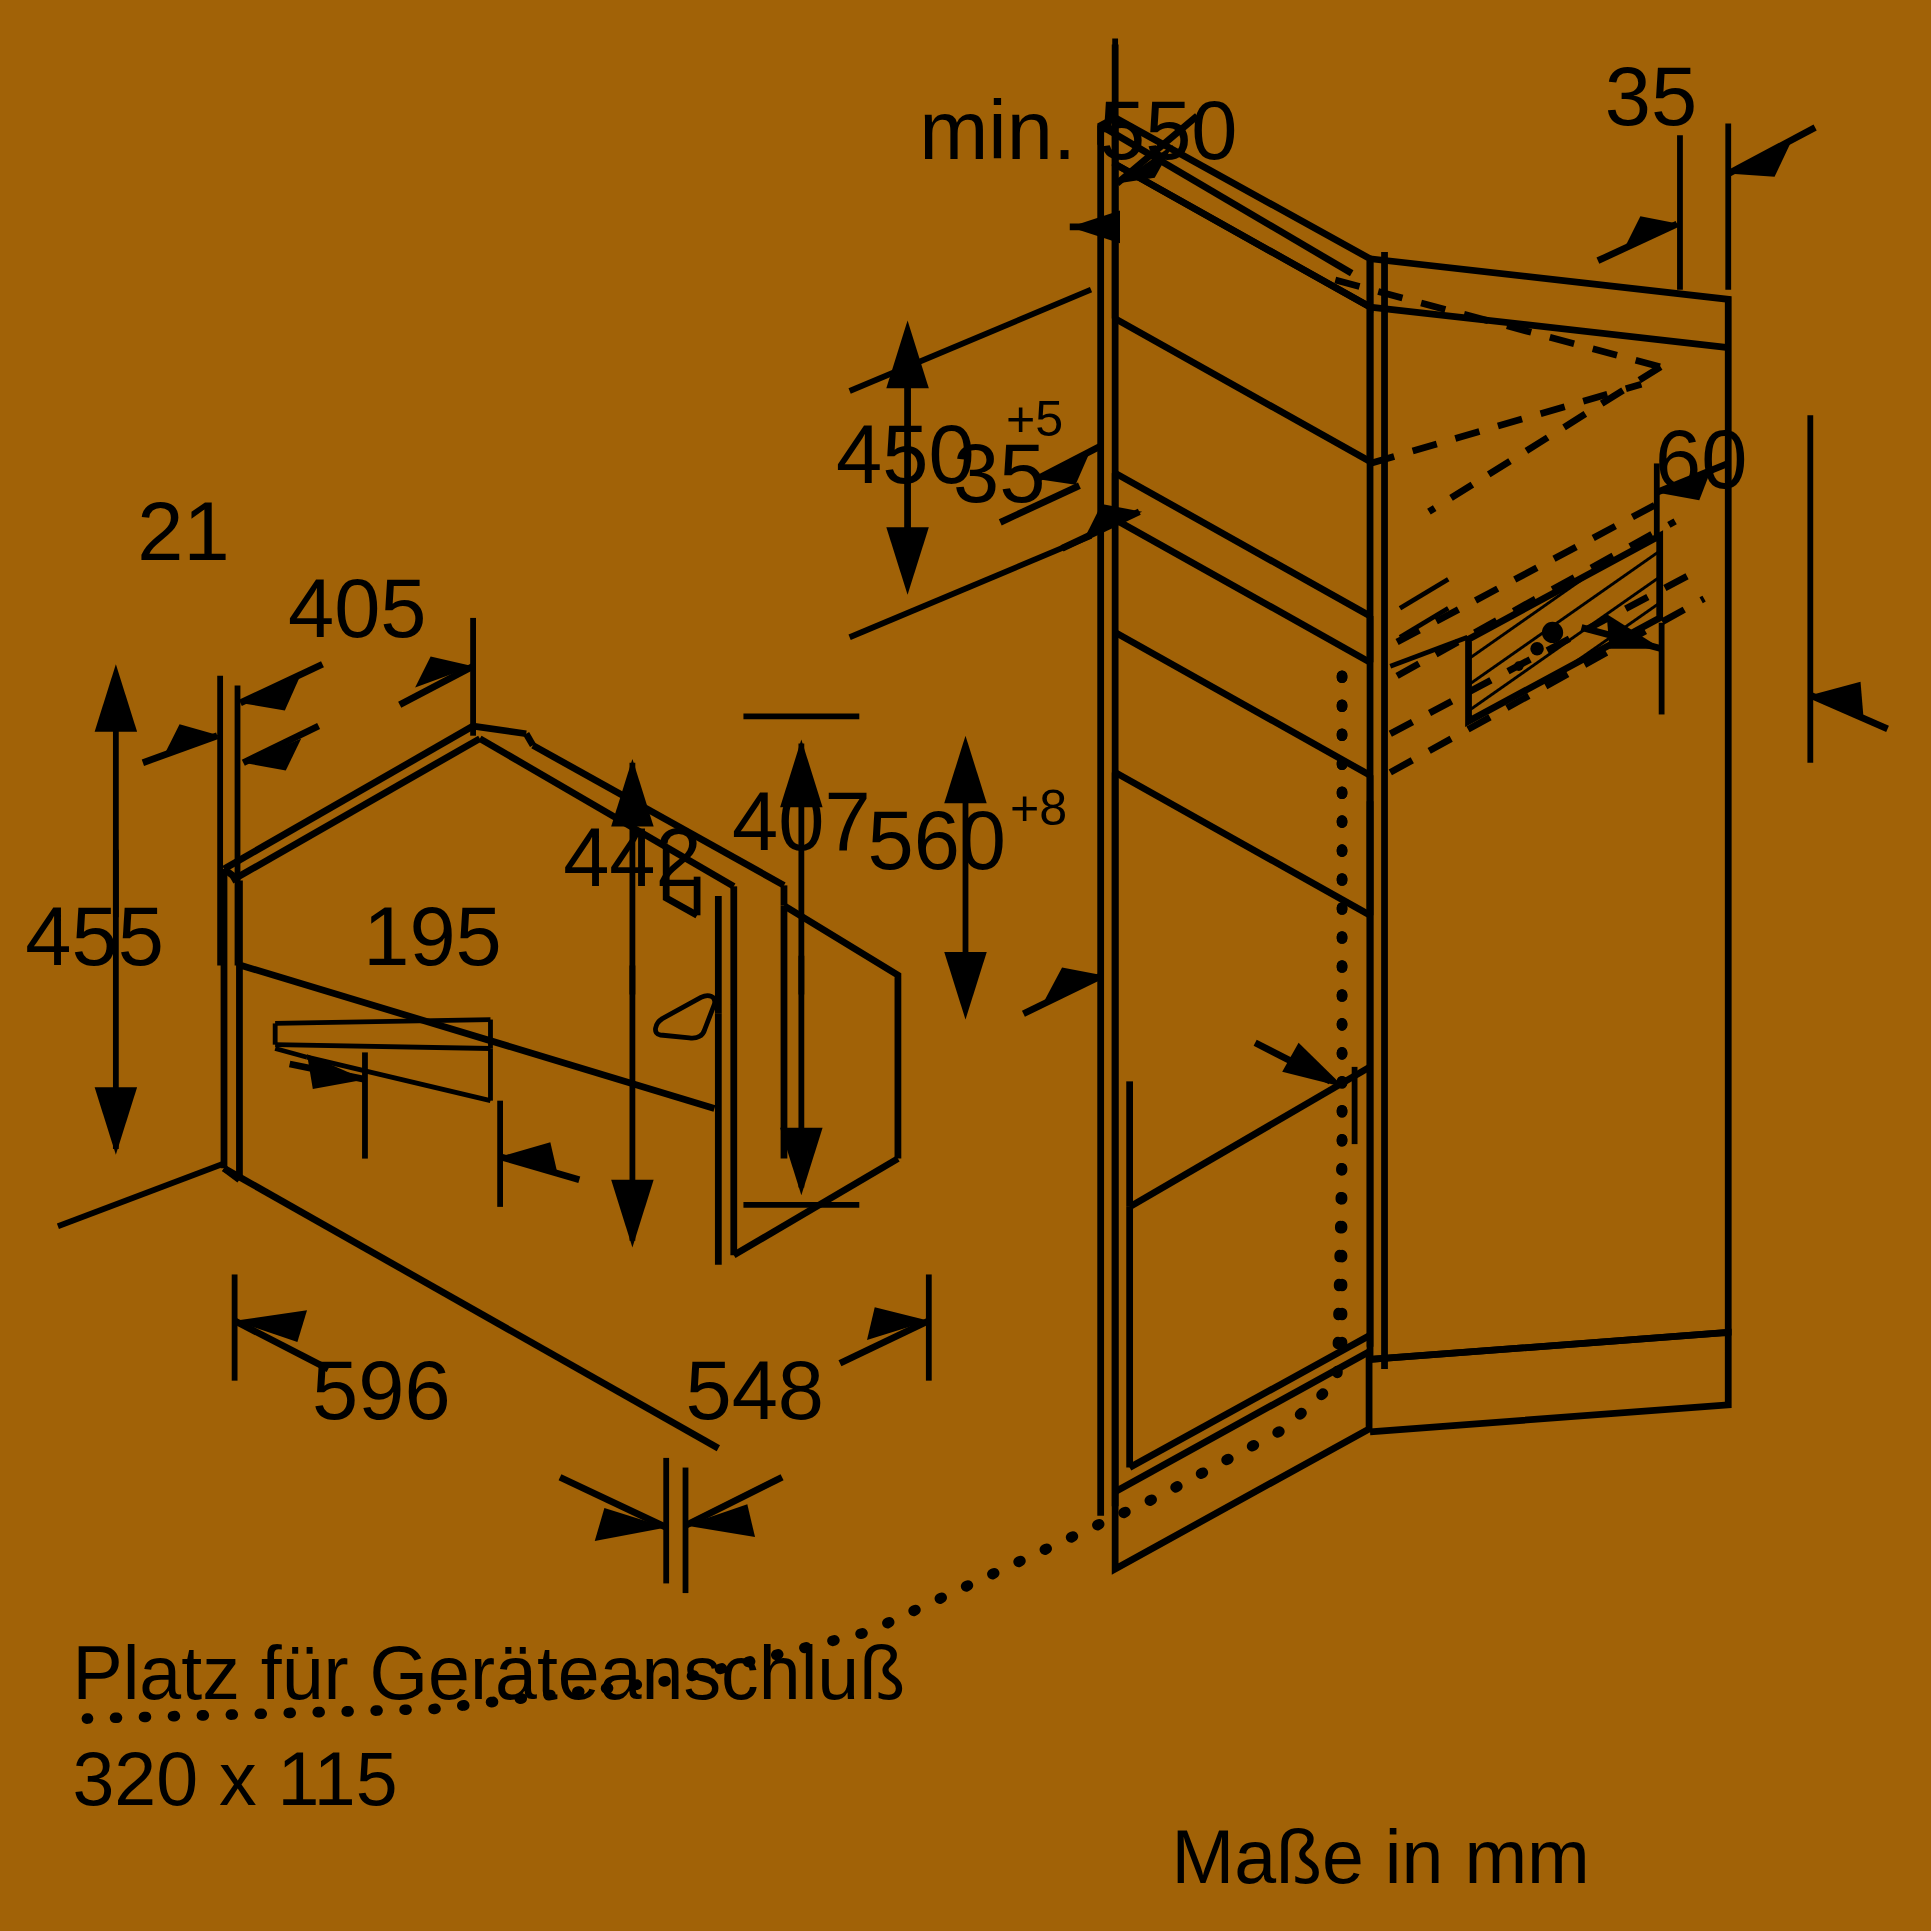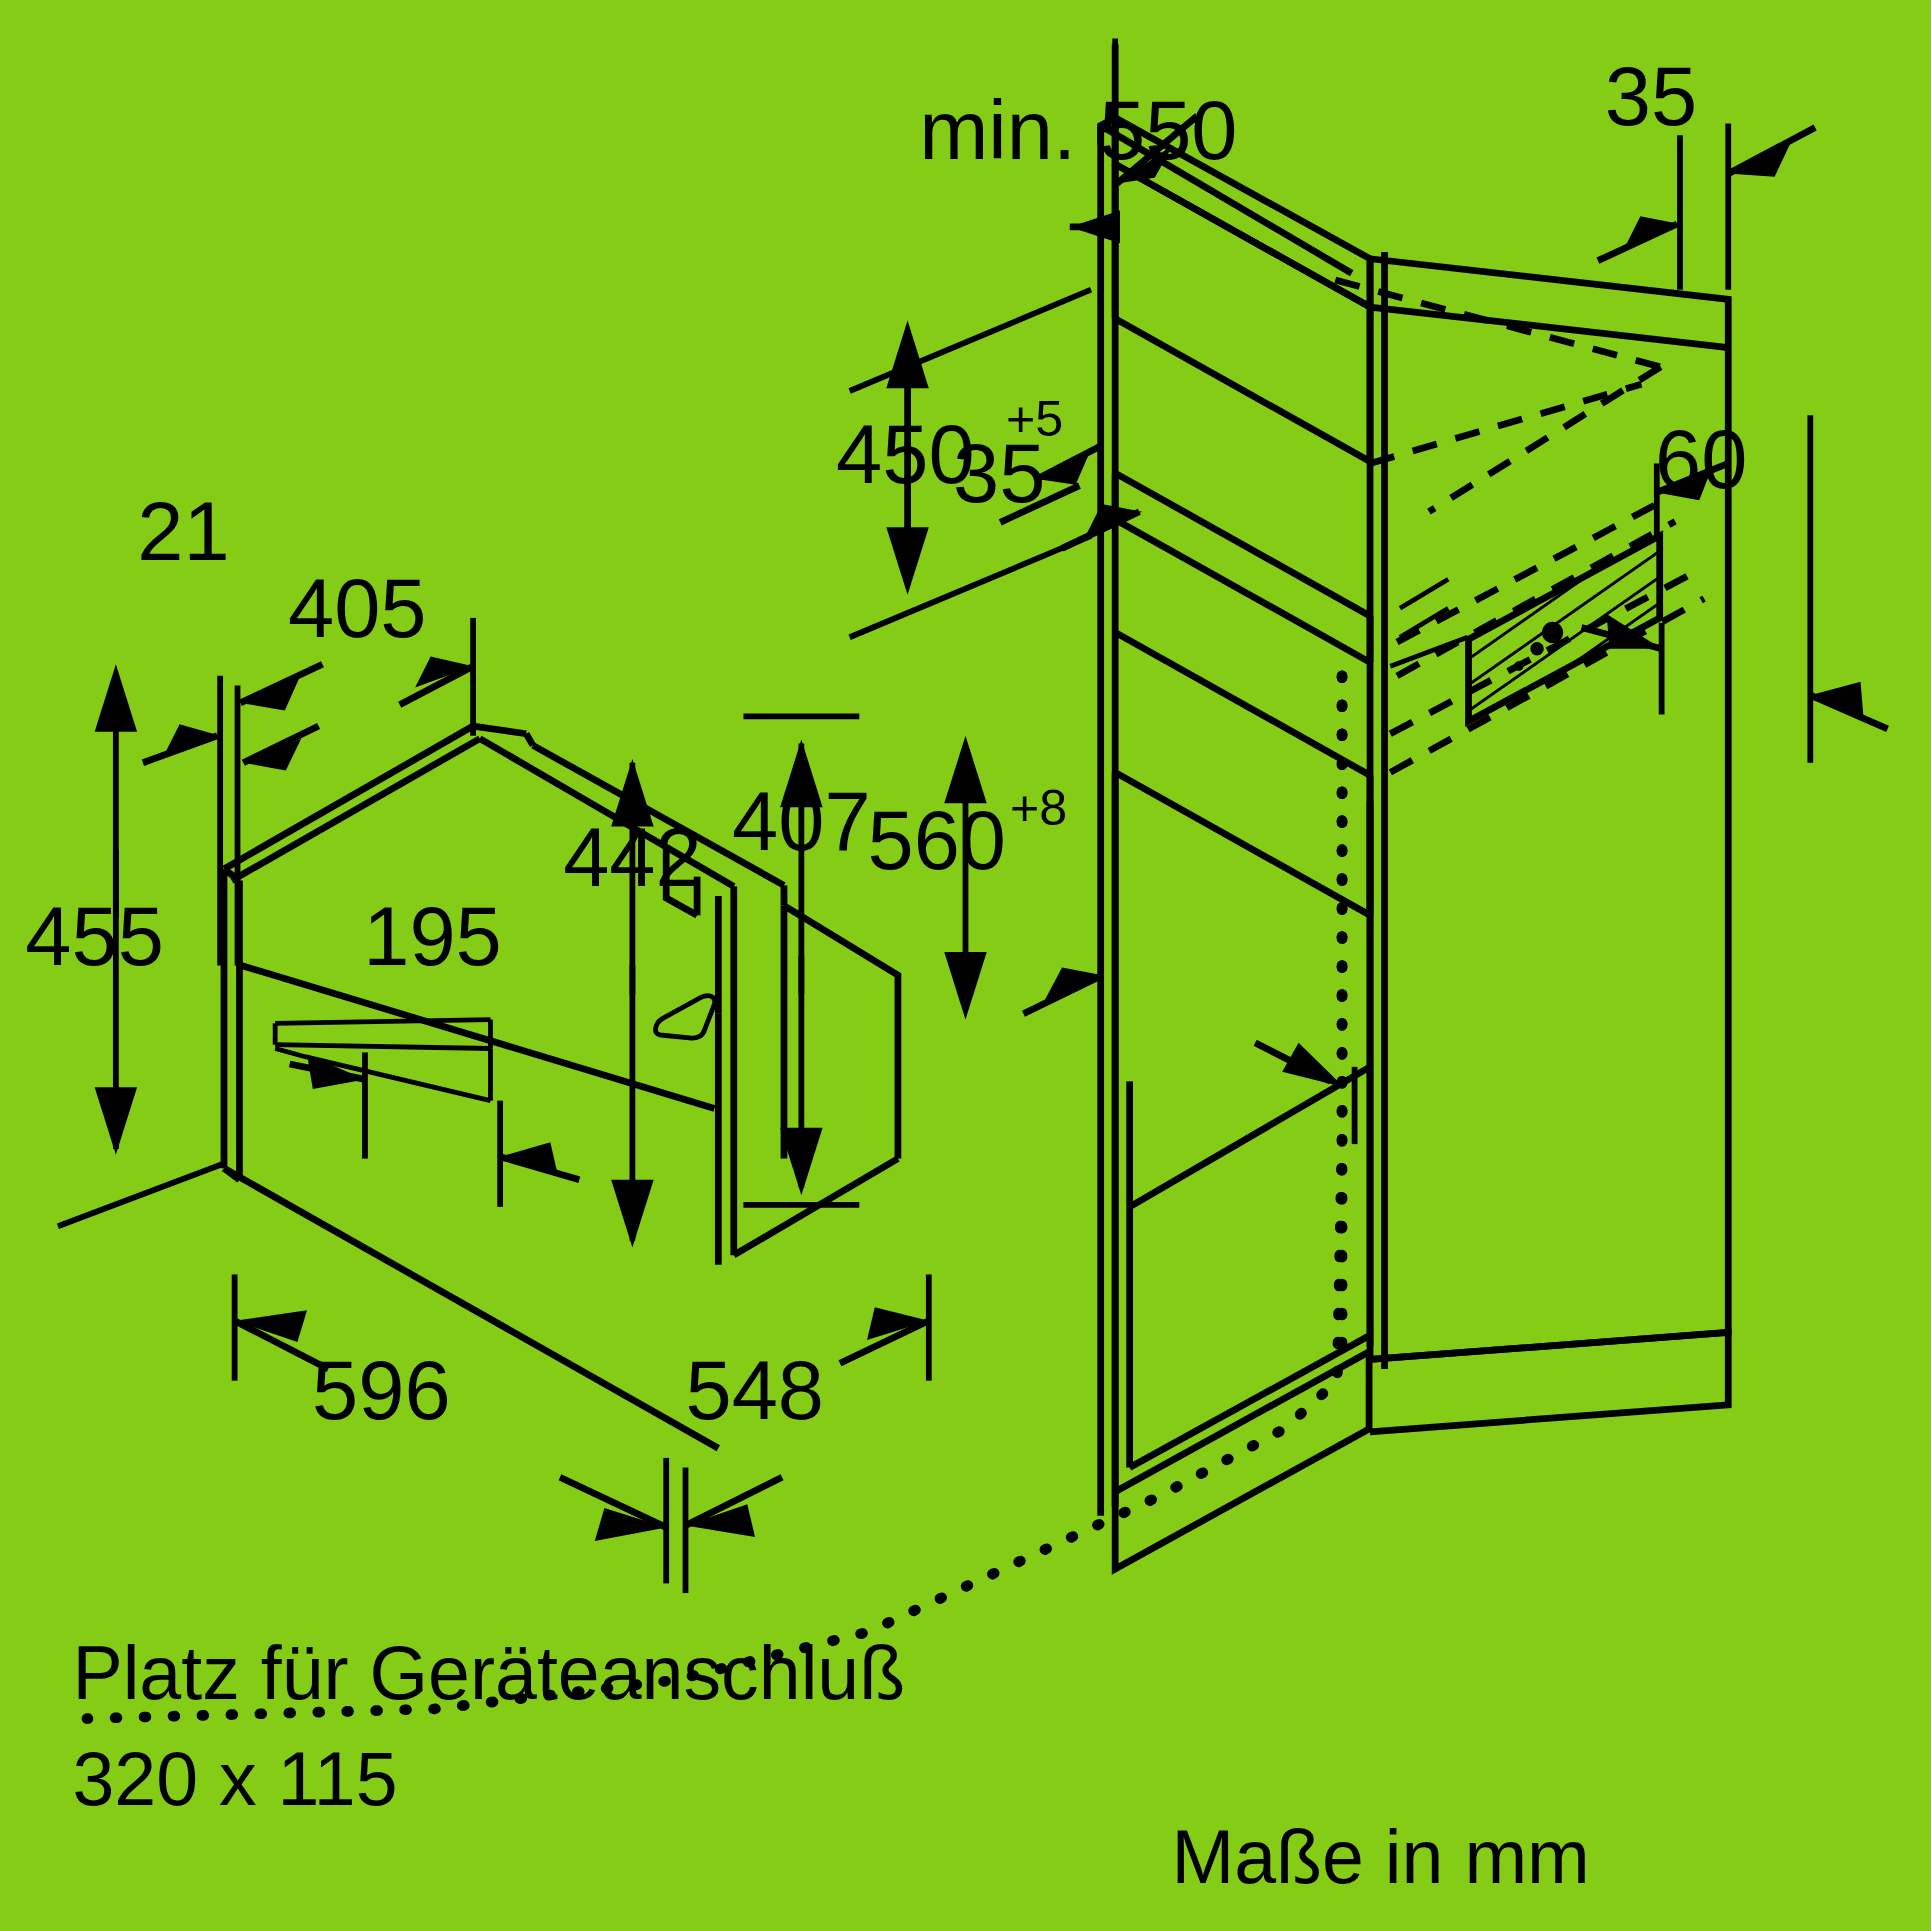--- a/index.html
+++ b/index.html
@@ -4,21 +4,21 @@
 <style>
   html, body {
     margin: 0;
     padding: 0;
     background: #ffffff;
   }
   #root {
     position: relative;
     width: 1931px;
     height: 1931px;
-    background: #84cc16;
+    background: #a16207;
     font-family: "Liberation Sans", sans-serif;
     overflow: hidden;
   }
   svg.drawing {
     position: absolute;
     top: 0; left: 0;
     width: 1931px;
     height: 1931px;
   }
   .dimtext {

